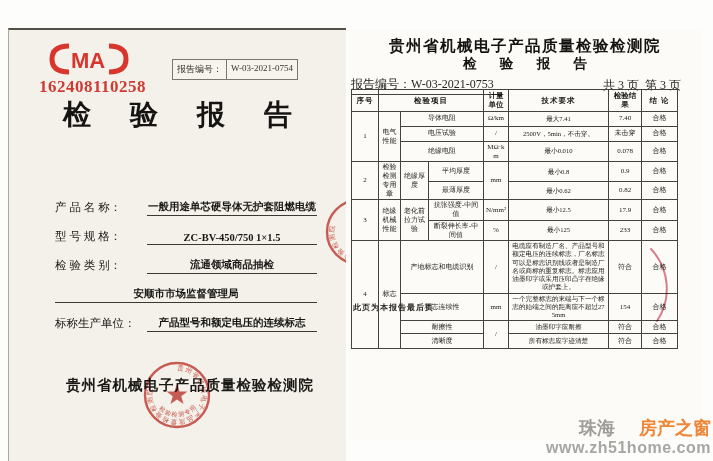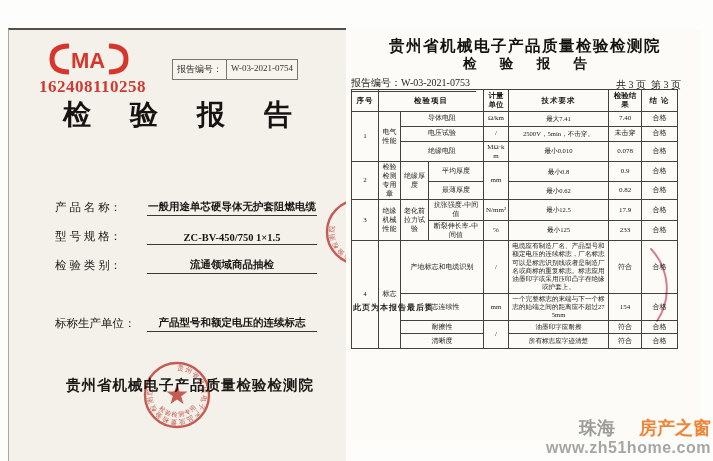--- a/index.html
+++ b/index.html
@@ -61,22 +61,22 @@
   .org-name-right{
     position:absolute;left:0;top:6px;width:100%;text-align:center;
     font-size:15.5px;font-weight:bold;letter-spacing:1.5px;color:#141311;white-space:nowrap;
   }
   .report-title-right{
     position:absolute;left:0;top:25px;width:100%;text-align:center;
     font-size:13.5px;font-weight:bold;letter-spacing:10px;text-indent:10px;color:#141311;white-space:nowrap;
   }
   .meta-row{
     position:absolute;left:2px;top:46px;width:330px;
-    display:flex;justify-content:space-between;align-items:flex-end;
-    font-size:10px;color:#26241f;
+    display:flex;justify-content:space-between;align-items:center;
+    font-size:12px;color:#26241f;
   }
   .meta-report-no{border-bottom:1px solid #44423c;padding:0 6px 1px 0;}
   .meta-pages{white-space:pre;}
   table.results{
     position:absolute;left:2px;top:59px;width:326px;
     border-collapse:collapse;table-layout:fixed;
     font-size:7px;color:#1c1b17;
   }
   table.results td,table.results th{
     border:1px solid #45423b;padding:1px 2px;text-align:center;
@@ -131,20 +131,21 @@
       </div>
       <div class="field-row">
         <span class="field-label">型 号 规 格：</span>
         <span class="field-value">ZC-BV-450/750 1×1.5</span>
       </div>
       <div class="field-row">
         <span class="field-label">检 验 类 别：</span>
         <span class="field-value">流通领域商品抽检</span>
       </div>
       <div class="field-row">
+        <span class="field-value">安顺市市场监督管理局</span>
       </div>
       <div class="field-row">
         <span class="field-label">标称生产单位：</span>
         <span class="field-value">产品型号和额定电压的连续标志</span>
       </div>
     </div>
 
     <div class="org-name-left">贵州省机械电子产品质量检验检测院</div>
 
     <svg class="stamp stamp-bottom" viewBox="0 0 84 84">

